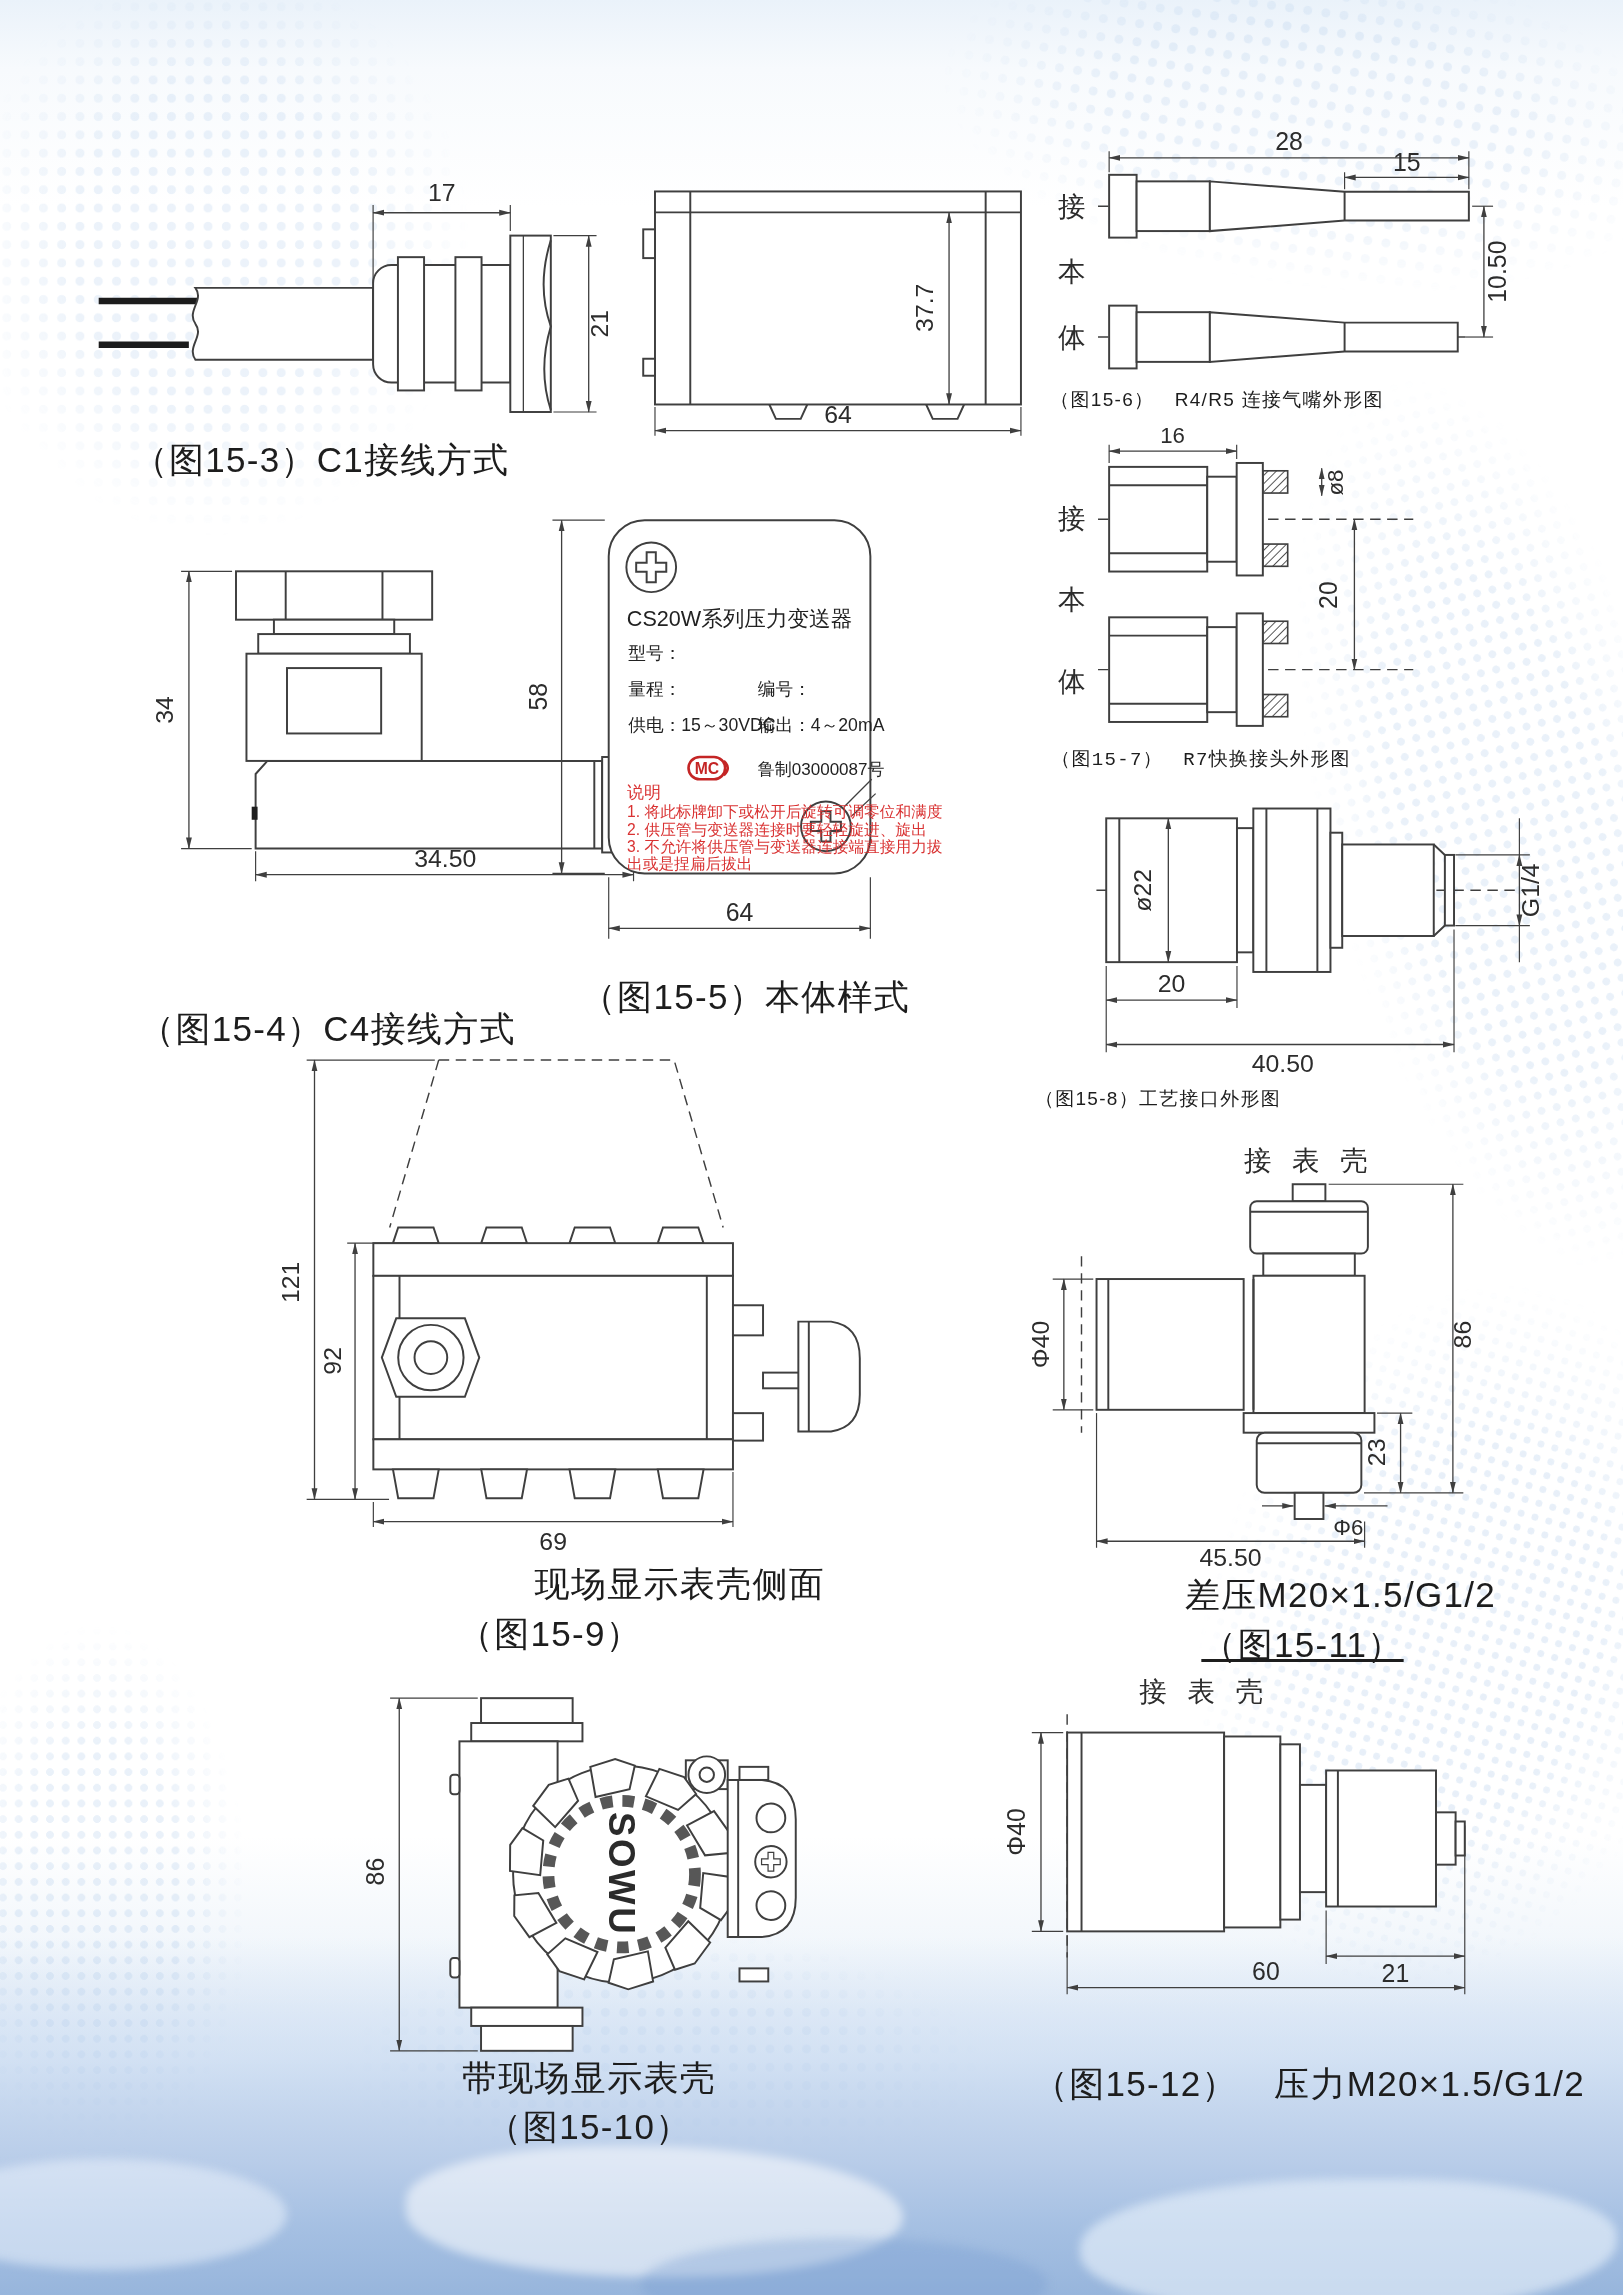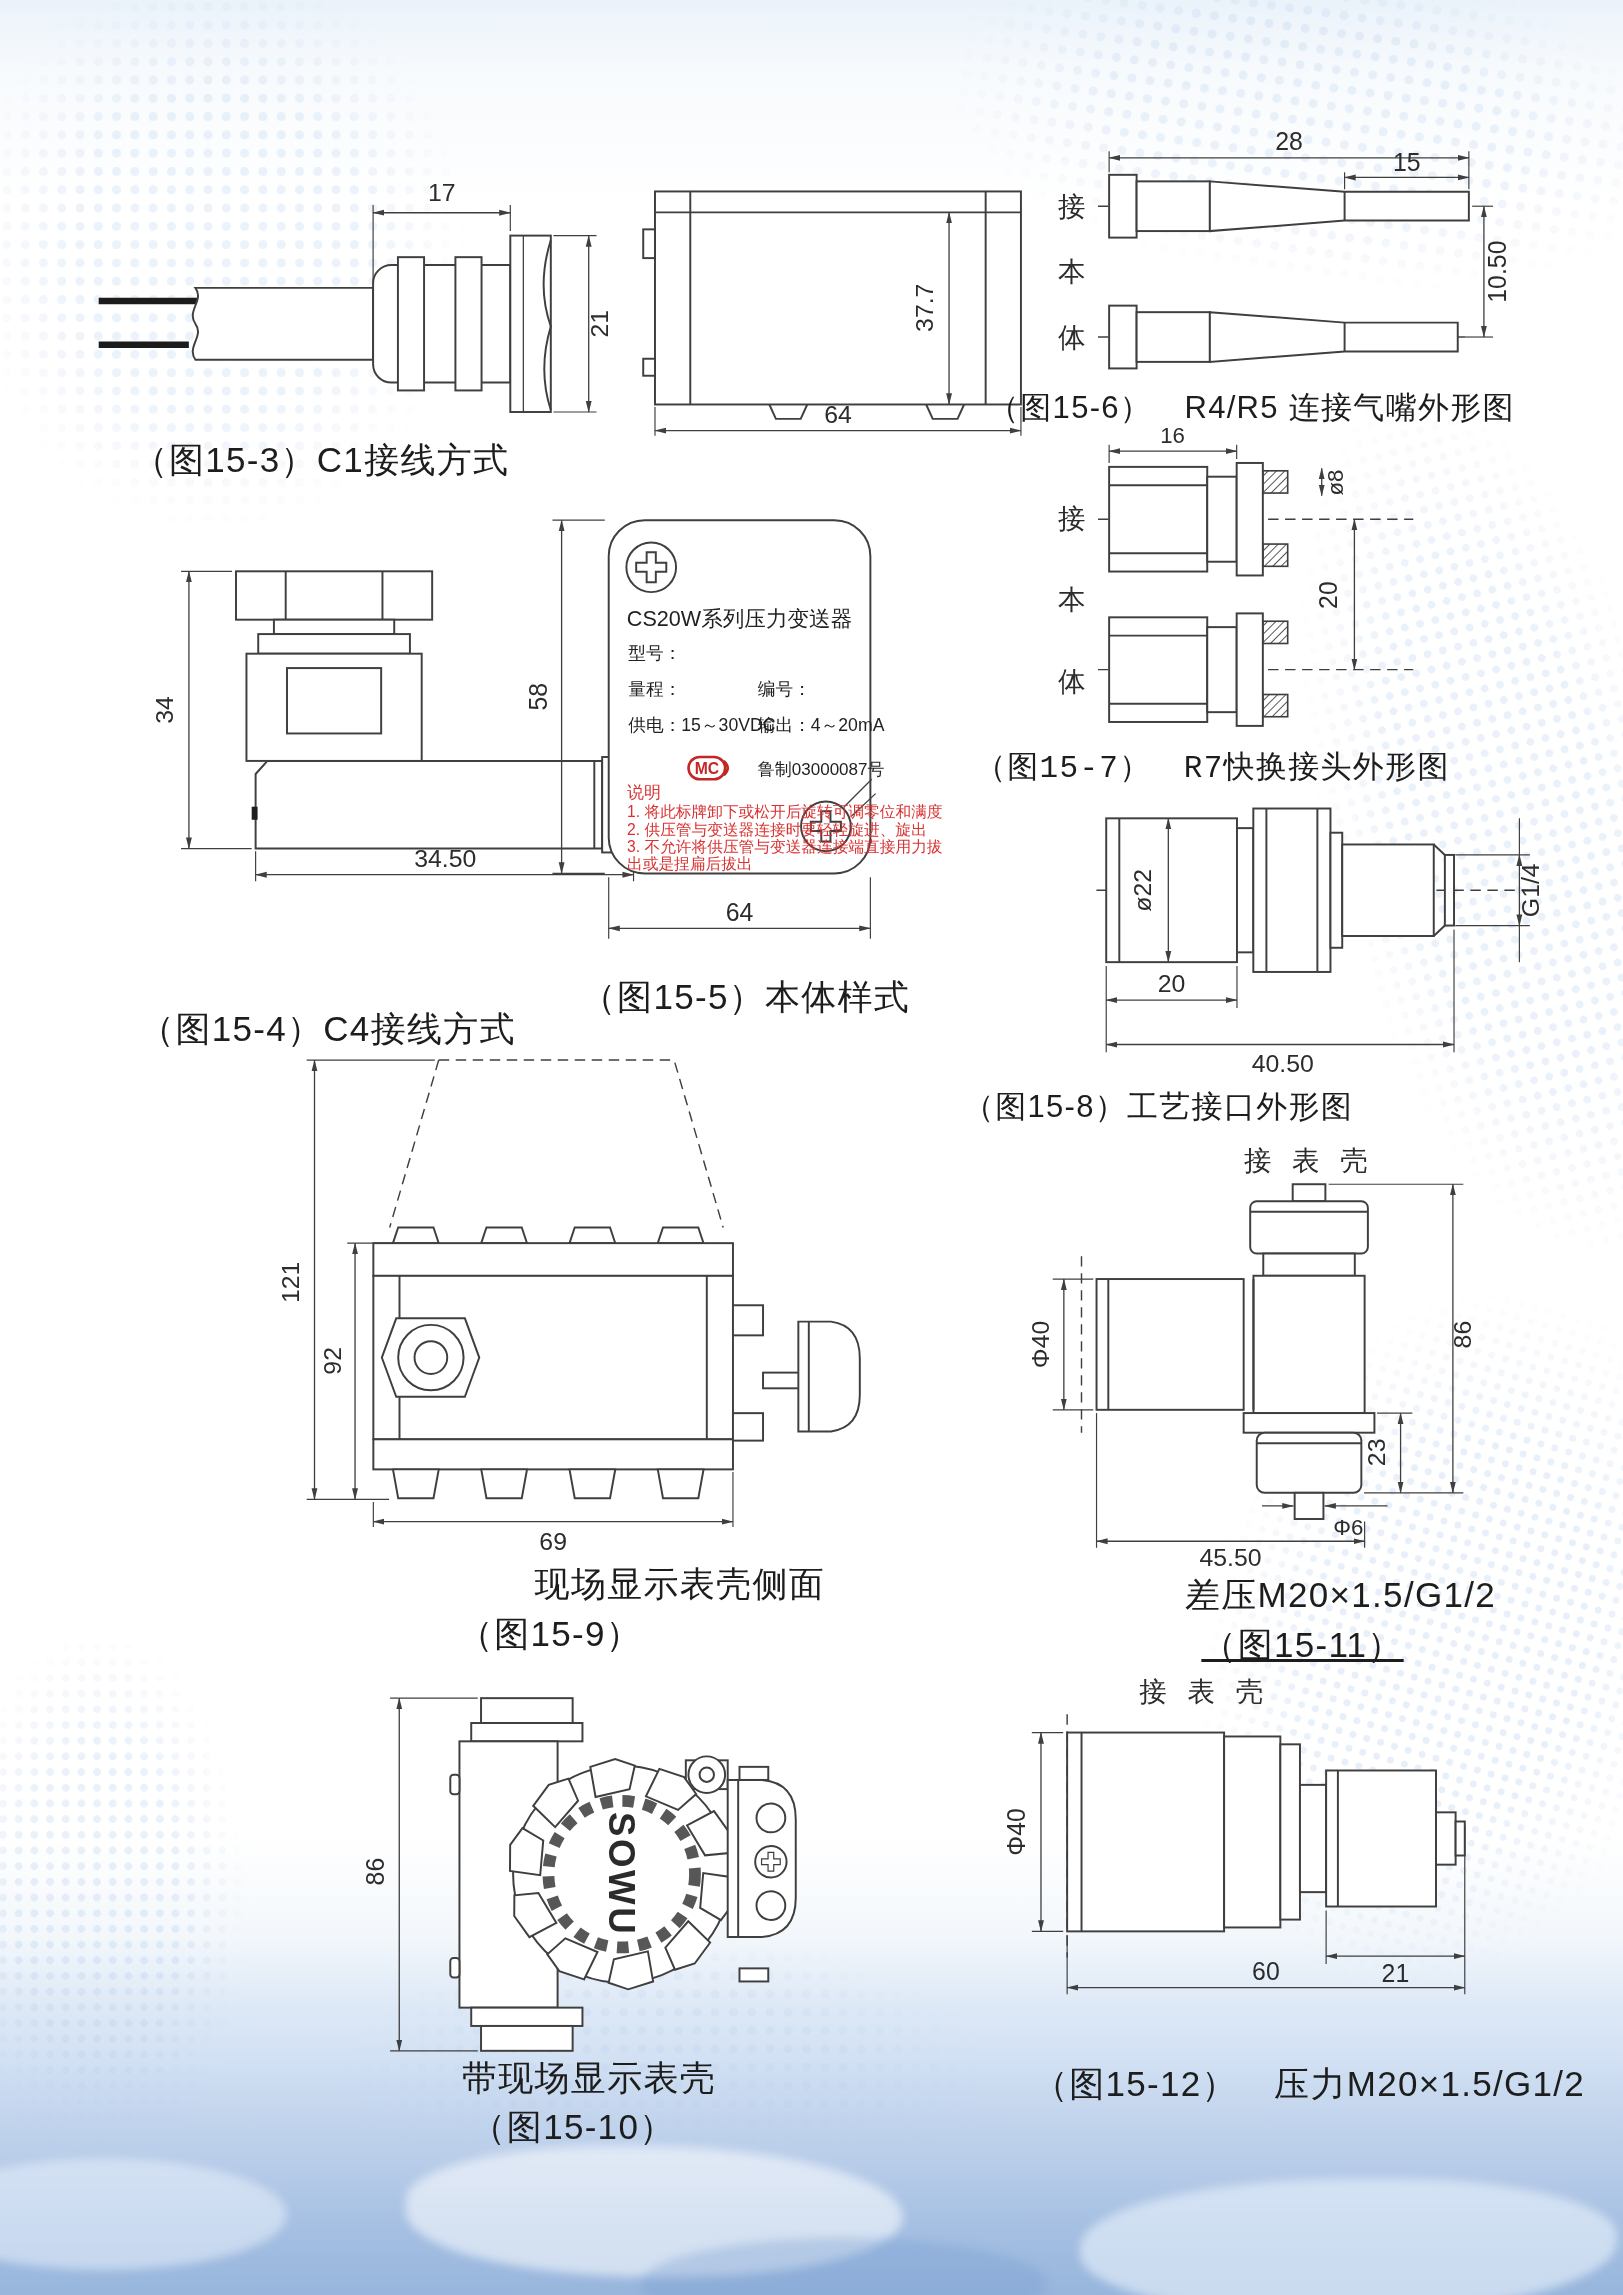--- a/index.html
+++ b/index.html
@@ -2,21 +2,21 @@
 <html style="font-size:10.5px"><head>
 <meta charset="utf-8">
 <style>
   html,body{margin:0;padding:0;background:#fff;}
   .page{position:relative;width:1623px;height:2295px;overflow:hidden;
         font-family:"Liberation Sans",sans-serif;color:#2e2e2e;
         background:linear-gradient(180deg,#eaf2fa 0%,#f7fafd 3%,#ffffff 9%,#ffffff 80%,#f1f6fb 85%,#e0ebf7 90%,#cfdff0 100%);}
   .fig{position:absolute;}
   svg.draw{position:absolute;overflow:visible;}
   .cap{position:absolute;font-size:35px;color:#1d1d1d;text-align:center;white-space:nowrap;letter-spacing:1.3px;}
-  .cap.sm{font-size:31px;}
+  .cap.sm{font-size:19px;}
   
   .o{fill:#ffffff;stroke:#3f3f3f;stroke-width:3;}
   .l{fill:none;stroke:#3f3f3f;stroke-width:3;}
   .thin{fill:none;stroke:#3f3f3f;stroke-width:2;}
   .dash{fill:none;stroke:#3f3f3f;stroke-width:2.2;stroke-dasharray:16 10;}
   .e{stroke:#3f3f3f;stroke-width:1.8;fill:none;}
   .d{stroke:#3f3f3f;stroke-width:2;fill:none;}
   .t{fill:#2c2c2c;font-size:38px;text-anchor:middle;font-family:"Liberation Sans",sans-serif;}
   .ts{font-size:34px;}
   .cjk{font-size:42px;}
@@ -427,21 +427,21 @@
         <circle class="o" cx="628" cy="285" r="24"></circle>
         <path class="o" transform="translate(628,285) scale(0.62)" d="M-7,-23 h14 v16 h16 v14 h-16 v16 h-14 v-16 h-16 v-14 h16 z"></path>
       </g>
 
       <line class="e" x1="180" y1="35" x2="46" y2="35"></line>
       <line class="e" x1="180" y1="574" x2="46" y2="574"></line>
       <line class="d" x1="60" y1="35" x2="60" y2="574" marker-start="url(#arr)" marker-end="url(#arr)"></line>
       <text class="t" x="36" y="300" transform="rotate(-90 36 300)">86</text>
     </svg>
     <div class="cap" style="left:360px;top:2055px;width:458px;">带现场显示表壳</div>
-    <div class="cap" style="left:344px;top:2104px;width:458px;">（图15-10）</div>
+    <div class="cap" style="left:360px;top:2104px;width:458px;">（图15-10）</div>
   </div>
 
   <div class="fig">
     <svg class="draw" style="left:1008px;top:1675px" width="563" height="327" viewBox="0 0 860 500">
       <text class="t cjk" x="300" y="40" letter-spacing="10">接 表 壳</text>
       <line class="dash" x1="90" y1="60" x2="90" y2="432"></line>
       <rect class="o" x="90" y="88" width="240" height="304"></rect>
       <line class="l" x1="112" y1="88" x2="112" y2="392"></line>
       <rect class="o" x="330" y="94" width="86" height="292"></rect>
       <rect class="o" x="416" y="106" width="30" height="268"></rect>

